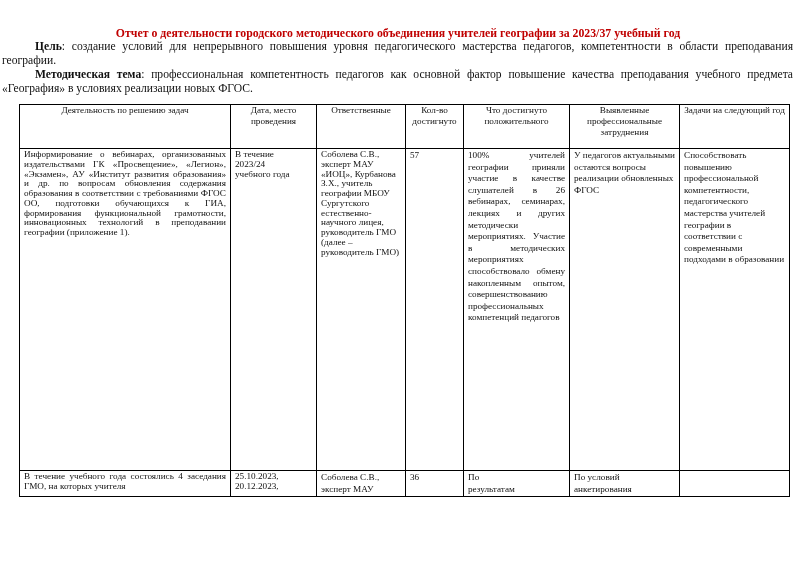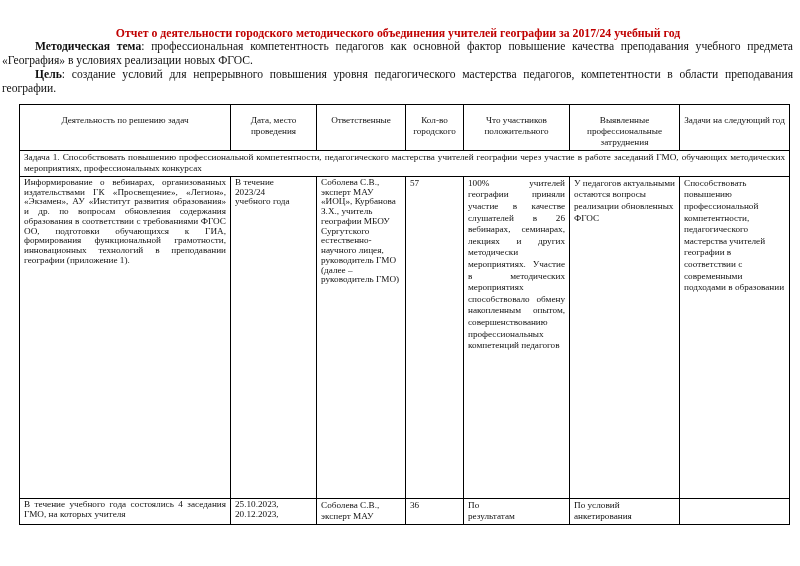--- a/index.html
+++ b/index.html
@@ -37,69 +37,66 @@
   table.report th, table.report td {
     border: 1px solid #000000;
     vertical-align: top;
     font-size: 9.2px;
     line-height: 1.26;
     padding: 1px 4px;
     font-weight: normal;
     overflow-wrap: break-word;
     overflow: hidden;
   }
-  table.report th { text-align: center; line-height: 1.22; padding-top: 10px; }
+  table.report th { text-align: center; line-height: 1.22; padding-top: 0; }
   .center  { text-align: left; }
   .justify { text-align: justify; }
   .left    { text-align: left; }
   .tight   { line-height: 1.06 !important; }
   .preline { white-space: pre-line; }
   tr.header-row   { height: 44px; }
   tr.section-row  { height: 20px; }
   tr.data-row-1   { height: 322px; font-family: Liberation Serif, serif; }
   tr.data-row-2   { height: 25px; }
   td.section-cell { line-height: 1.06; text-align: justify; }
 </style>
 </head>
 <body>
 
 <div class="page">
 
-  <div class="report-title">Отчет о деятельности городского методического объединения учителей географии за 2017/24 учебный год</div>
+  <div class="report-title">Отчет о деятельности городского методического объединения учителей географии за 2023/37 учебный год</div>
 
   <div class="intro">
+    <p><b>Цель</b><span>: создание условий для непрерывного повышения уровня педагогического мастерства педагогов, компетентности в области преподавания географии.</span></p>
     <p><b>Методическая тема</b><span>: профессиональная компетентность педагогов как основной фактор повышение качества преподавания учебного предмета «География» в условиях реализации новых ФГОС.</span></p>
-    <p><b>Цель</b><span>: создание условий для непрерывного повышения уровня педагогического мастерства педагогов, компетентности в области преподавания географии.</span></p>
   </div>
 
   <table class="report">
     <colgroup>
       <col style="width:211px">
       <col style="width:86px">
       <col style="width:89px">
       <col style="width:58px">
       <col style="width:106px">
       <col style="width:110px">
       <col style="width:110px">
     </colgroup>
 
     <tbody>
         <tr class="header-row">
       <th>Деятельность по решению задач</th>
       <th>Дата, место проведения</th>
       <th>Ответственные</th>
-      <th>Кол-во городского</th>
-      <th>Что участников положительного</th>
+      <th>Кол-во достигнуто</th>
+      <th>Что достигнуто положительного</th>
       <th>Выявленные профессиональные затруднения</th>
       <th>Задачи на следующий год</th>
     </tr>
 
-    <tr class="section-row">
-      <td class="section-cell" colspan="7">Задача 1. Способствовать повышению профессиональной компетентности, педагогического мастерства учителей географии через участие в работе заседаний ГМО, обучающих методических мероприятиях, профессиональных конкурсах</td>
-    </tr>
 
     <tr class="data-row-1">
       <td class="justify tight">Информирование о вебинарах, организованных издательствами ГК «Просвещение», «Легион», «Экзамен», АУ «Институт развития образования» и др. по вопросам обновления содержания образования в соответствии с требованиями ФГОС ОО, подготовки обучающихся к ГИА, формирования функциональной грамотности, инновационных технологий в преподавании географии (приложение 1).</td>
       <td class="center tight preline">В течение
 2023/24
 учебного года</td>
       <td class="center tight">Соболева С.В., эксперт МАУ «ИОЦ», Курбанова З.Х., учитель географии МБОУ Сургутского естественно-научного лицея, руководитель ГМО (далее – руководитель ГМО)</td>
       <td class="center">57</td>
       <td class="justify">100% учителей географии приняли участие в качестве слушателей в 26 вебинарах, семинарах, лекциях и других методически мероприятиях. Участие в методических мероприятиях способствовало обмену накопленным опытом, совершенствованию профессиональных компетенций педагогов</td>
       <td class="center">У педагогов актуальными остаются вопросы реализации обновленных ФГОС</td>

